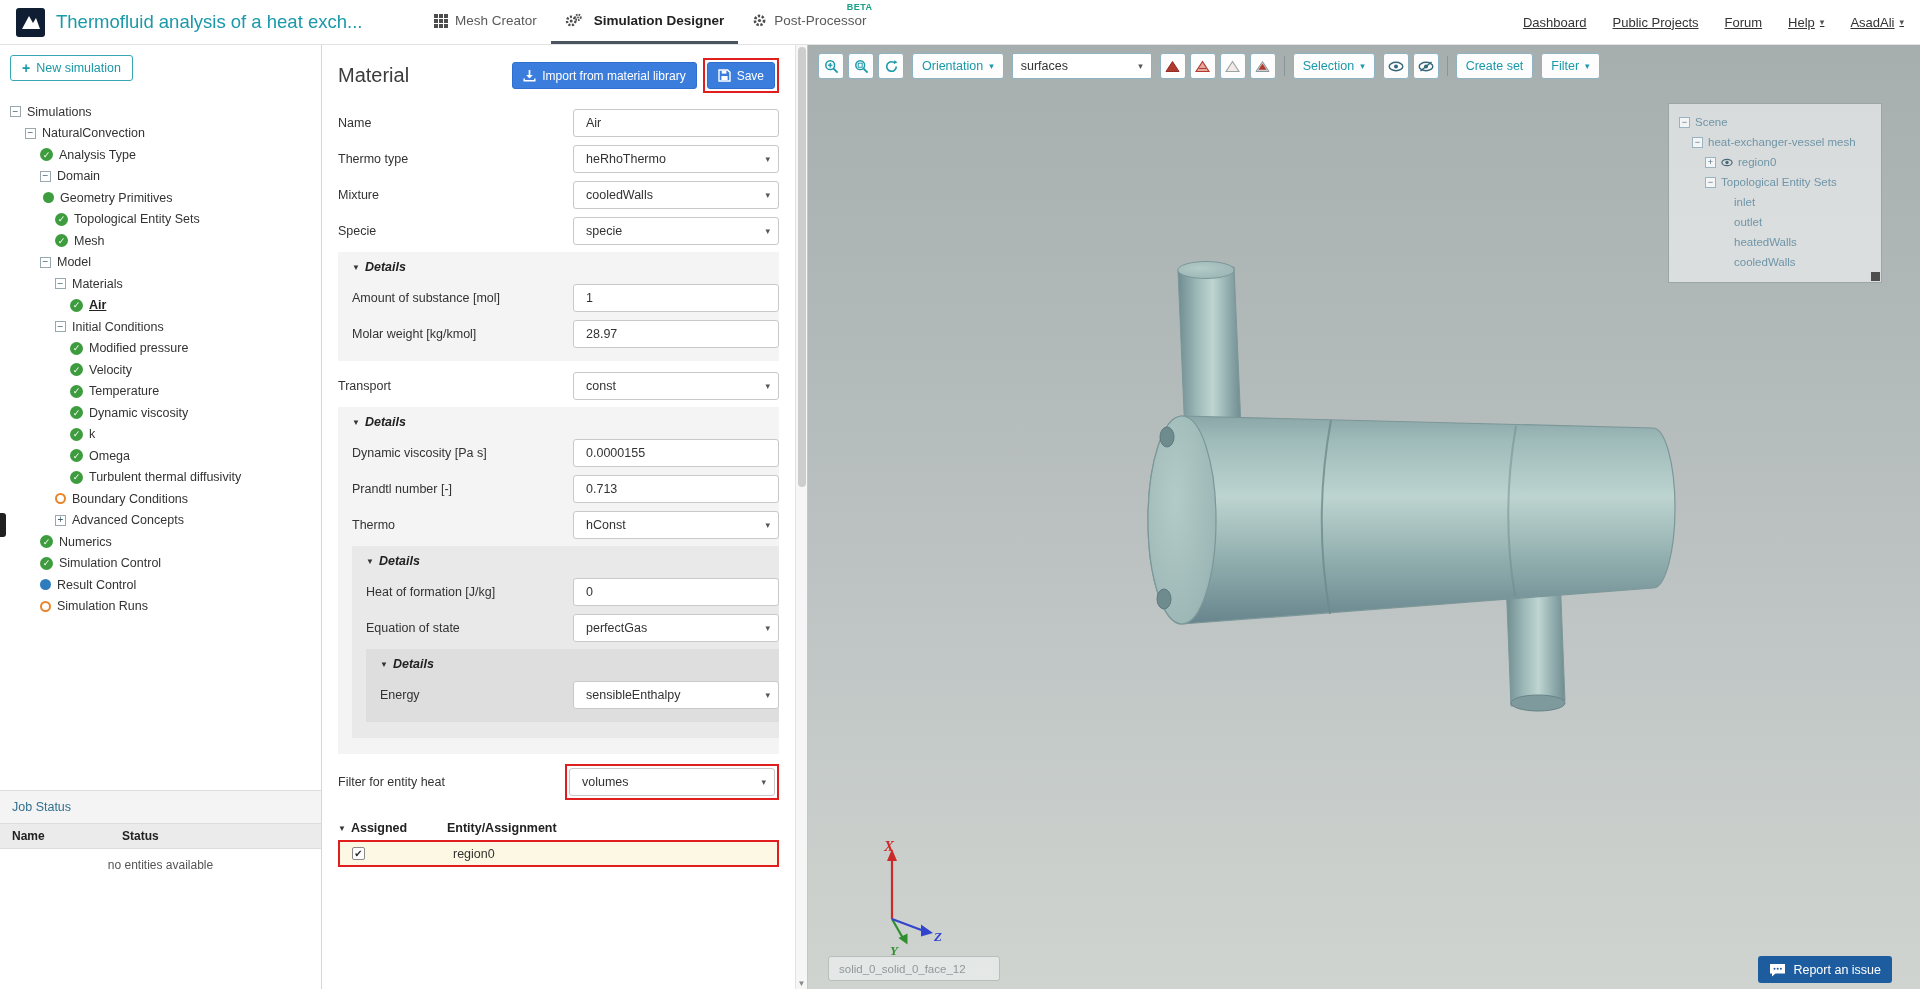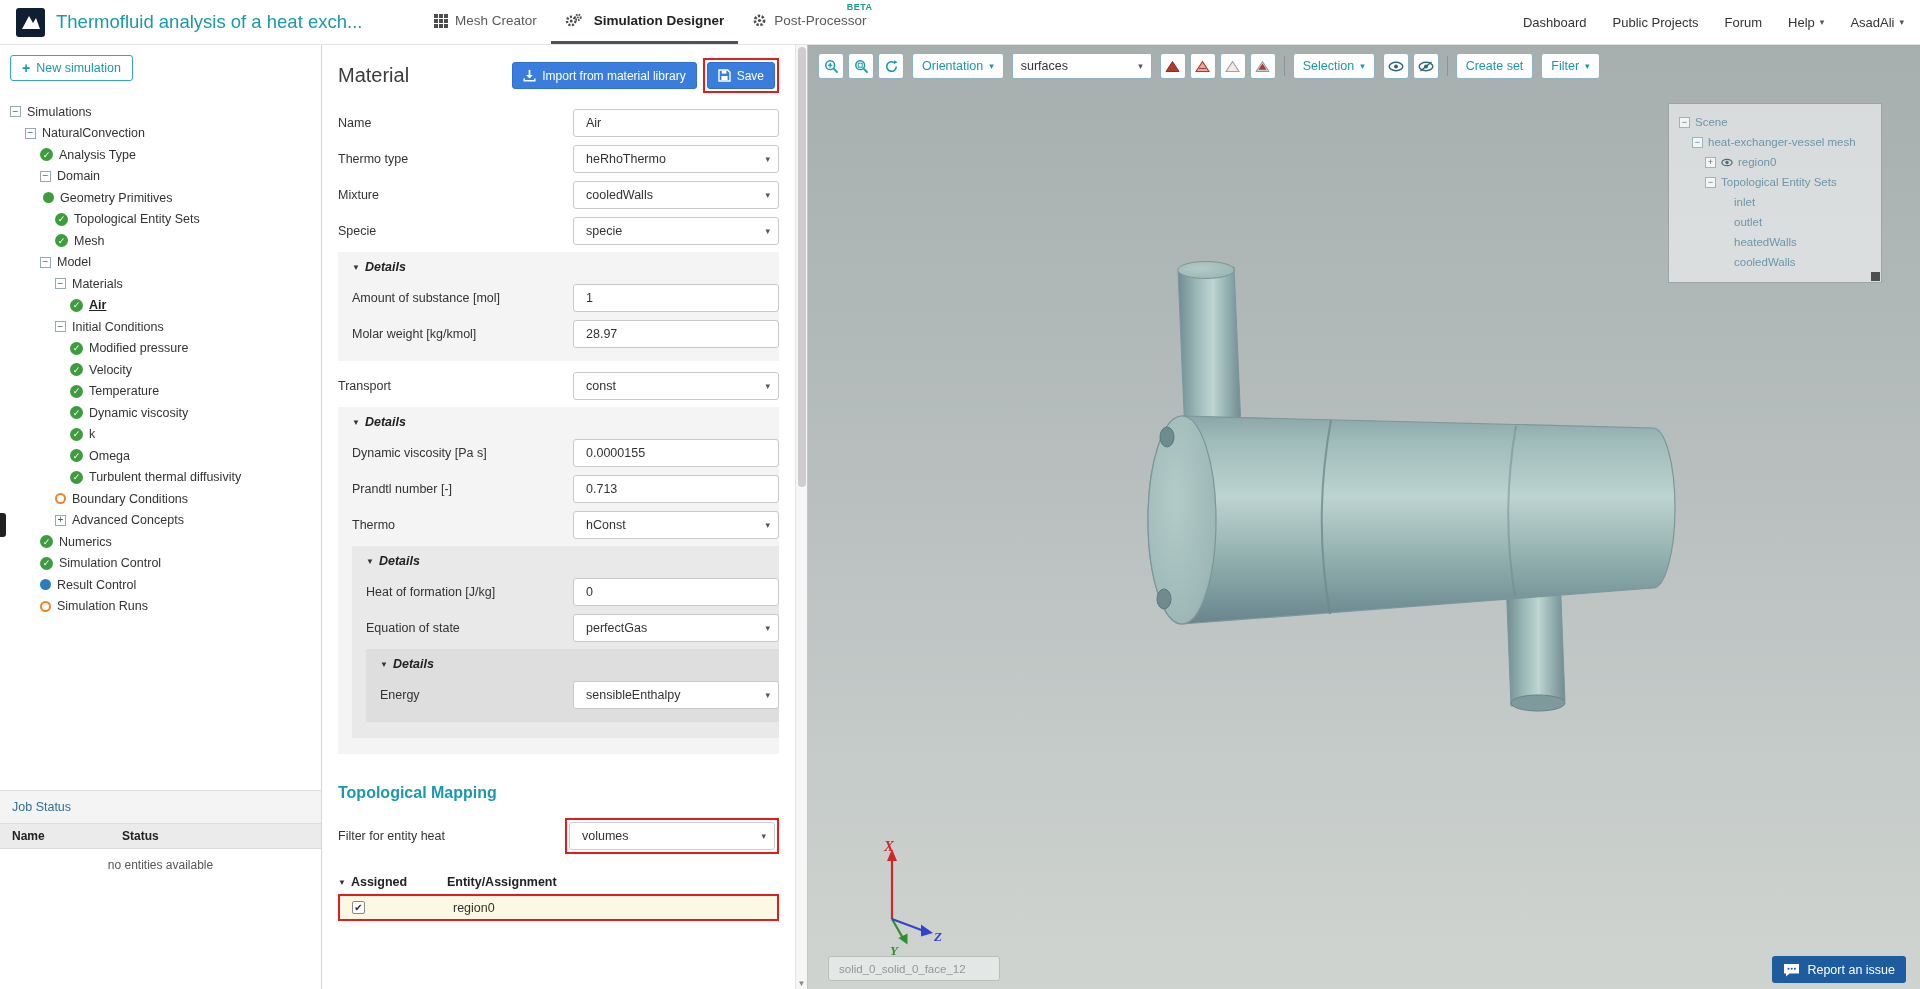--- a/index.html
+++ b/index.html
@@ -8,21 +8,21 @@
   .icon { display:inline-flex; align-items:center; justify-content:center; line-height:0; }
 
   
   .topbar { height:45px; background:#fff; border-bottom:1px solid #e2e2e2; display:flex; align-items:center; padding:0 16px; position:relative; }
   .logo { width:29px; height:29px; background:#0f1e33; border-radius:3px; display:flex; align-items:center; justify-content:center; margin-right:11px; flex:none; cursor:pointer; }
   .app-title { color:#1a99a9; font-size:18.5px; width:352px; white-space:nowrap; overflow:hidden; cursor:pointer; }
   .tabs { display:flex; height:100%; margin-left:12px; }
   .tab { display:flex; align-items:center; gap:7px; padding:0 14px; font-size:13.5px; color:#5a5a5a; position:relative; border-bottom:3px solid transparent; cursor:pointer; white-space:nowrap; }
   .tab.active { color:#222; font-weight:bold; border-bottom-color:#49545e;gap:12px; }
   .beta { position:absolute; top:2px; right:8px; font-size:9px; color:#16a085; font-weight:bold; letter-spacing:.5px; }
-  .top-nav { margin-left:auto; display:flex; gap:26px; font-size:13px; color:#333; align-items:center; }
+  .top-nav { margin-left:auto; display:flex; gap:26px; font-size:13px; color:#333; align-items:center;text-decoration:underline; }
   .nav-item { display:flex; gap:5px; align-items:center; cursor:pointer; white-space:nowrap; }
   .nav-item .arr, .arr { font-size:9px; color:#555; }
 
   
   .main { display:flex; height:944px; position:relative; }
 
   
   .sidebar { width:322px; min-width:322px; background:#fff; border-right:1px solid #d6d6d6; display:flex; flex-direction:column; position:relative; }
   .new-sim { margin:10px 0 0 10px; align-self:flex-start; display:flex; align-items:center; gap:6px; background:#fff; border:1px solid #36a7b5; color:#1a99a9; font-size:12.5px; padding:5px 11px; border-radius:3px; cursor:pointer; font-family:inherit; }
   .new-sim .plus { font-size:14px; font-weight:bold; line-height:1; }
@@ -84,21 +84,21 @@
   .tb-select { height:26px; background:#fff; border:1px solid #8fb3c2; border-radius:2px; color:#333; font-size:12.5px; padding:0 8px; display:flex; align-items:center; justify-content:space-between; width:140px; cursor:pointer; }
   .tb-sep { width:1px; height:20px; background:#8a9599; }
   .scene-tree { position:absolute; top:58px; right:38px; width:214px; background:rgba(255,255,255,.55); border:1px solid #9aa5a8; padding:8px 4px 10px 6px; font-size:11.5px; color:#6f95a8; z-index:3; }
   .st-row { display:flex; align-items:center; gap:5px; height:20px; cursor:pointer; white-space:nowrap; }
   .st-exp { width:11px; height:11px; border:1px solid #9ab3c0; background:rgba(255,255,255,.7); color:#557085; font-size:9px; line-height:1; display:inline-flex; align-items:center; justify-content:center; flex:none; cursor:pointer; }
   .st-exp.blank { border:none; background:none; }
   .st-eye { display:inline-flex; line-height:0; }
   .st-handle { position:absolute; right:1px; bottom:1px; width:9px; height:9px; background:#4e4e4e; cursor:nwse-resize; }
   .axes { position:absolute; left:52px; top:792px; z-index:2; }
   .hover-tip { position:absolute; left:20px; bottom:8px; width:172px; height:25px; background:rgba(233,236,235,.8); border:1px solid #b9bdbc; border-radius:3px; color:#90989a; font-size:11.5px; display:flex; align-items:center; padding:0 10px; white-space:nowrap; }
-  .report { position:absolute; right:14px; bottom:6px; height:27px; background:#1d5c9e; color:#fff; border:none; border-radius:3px; font-size:12.5px; display:flex; align-items:center; gap:7px; padding:0 11px; cursor:pointer; font-family:inherit; z-index:4; }
+  .report { position:absolute; right:28px; bottom:6px; height:27px; background:#1d5c9e; color:#fff; border:none; border-radius:3px; font-size:12.5px; display:flex; align-items:center; gap:7px; padding:0 11px; cursor:pointer; font-family:inherit; z-index:4; }
 </style>
 </head>
 <body>
 
 <div class="app">
 
   <header class="topbar">
     <div class="logo">
       <svg width="20" height="18" viewBox="0 0 20 18">
           <path d="M1 16 L8 3 L12 10 L15 5 L19 16 Z" fill="#fff"></path>
@@ -413,21 +413,20 @@
                           </span>
                         </div>
                       </div>
                     </div>
                   </div>
                 </div>
               </div>
             </div>
           </div>
 
-        <h2 class="topo-title">Topological Mapping</h2>
         <div class="frow">
           <span class="flabel">Filter for entity heat</span>
           <span class="annot">
             <span class="select">
               <span class="sval">volumes</span>
               <span class="arr">▾</span>
             </span>
           </span>
         </div>
 

